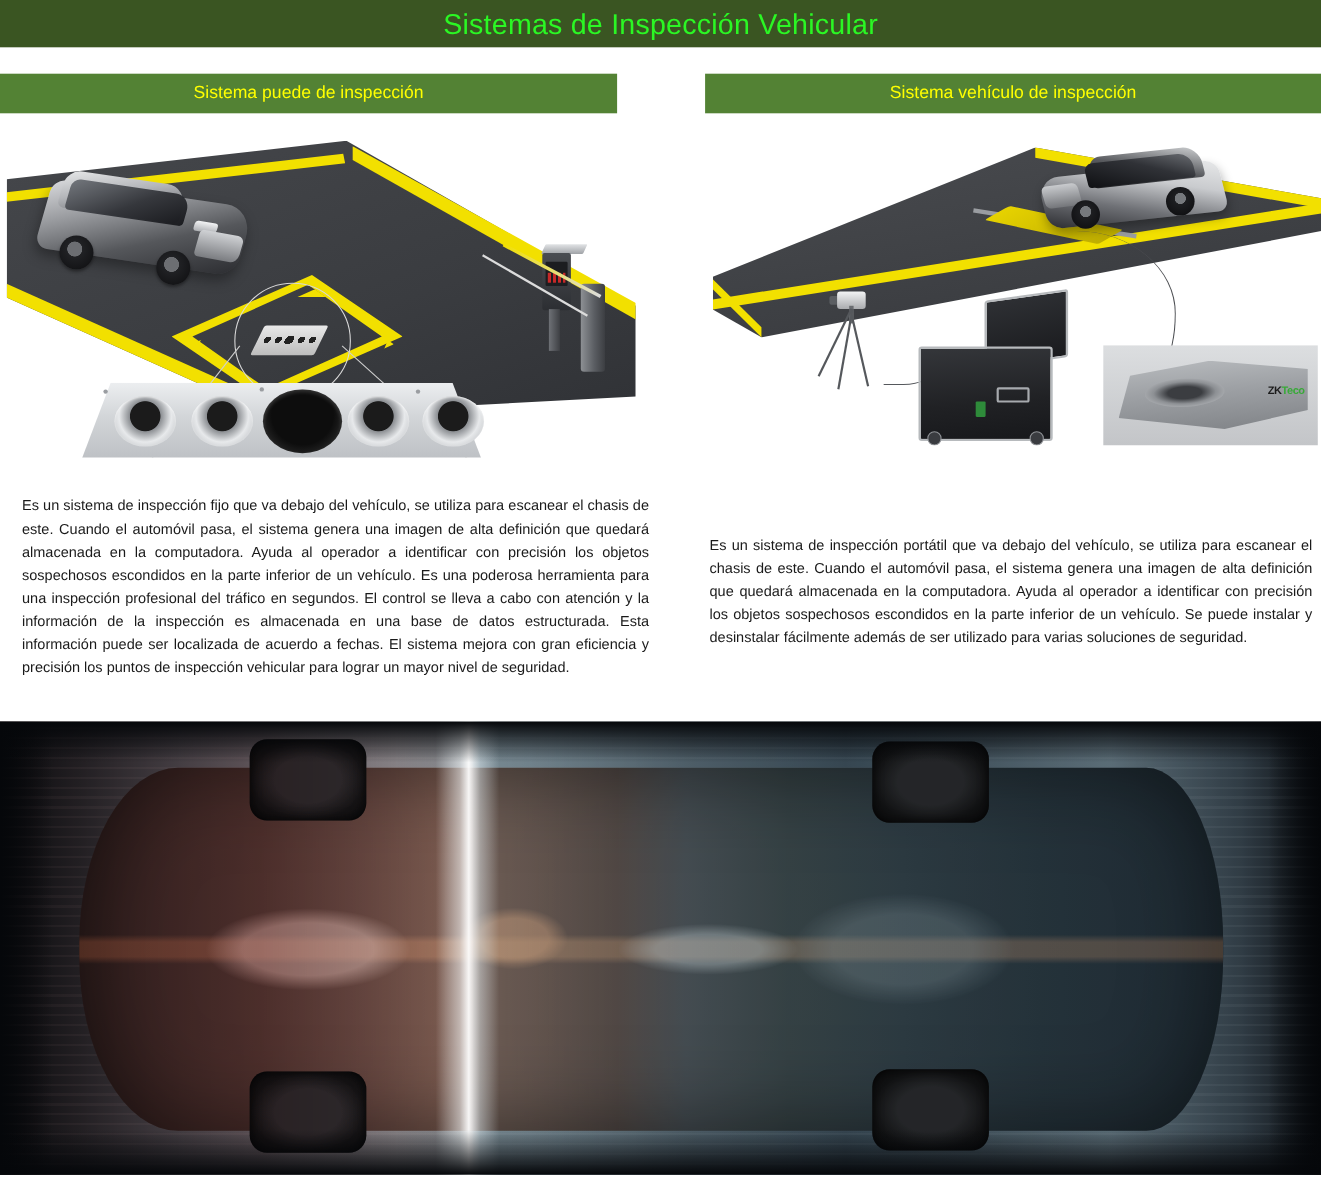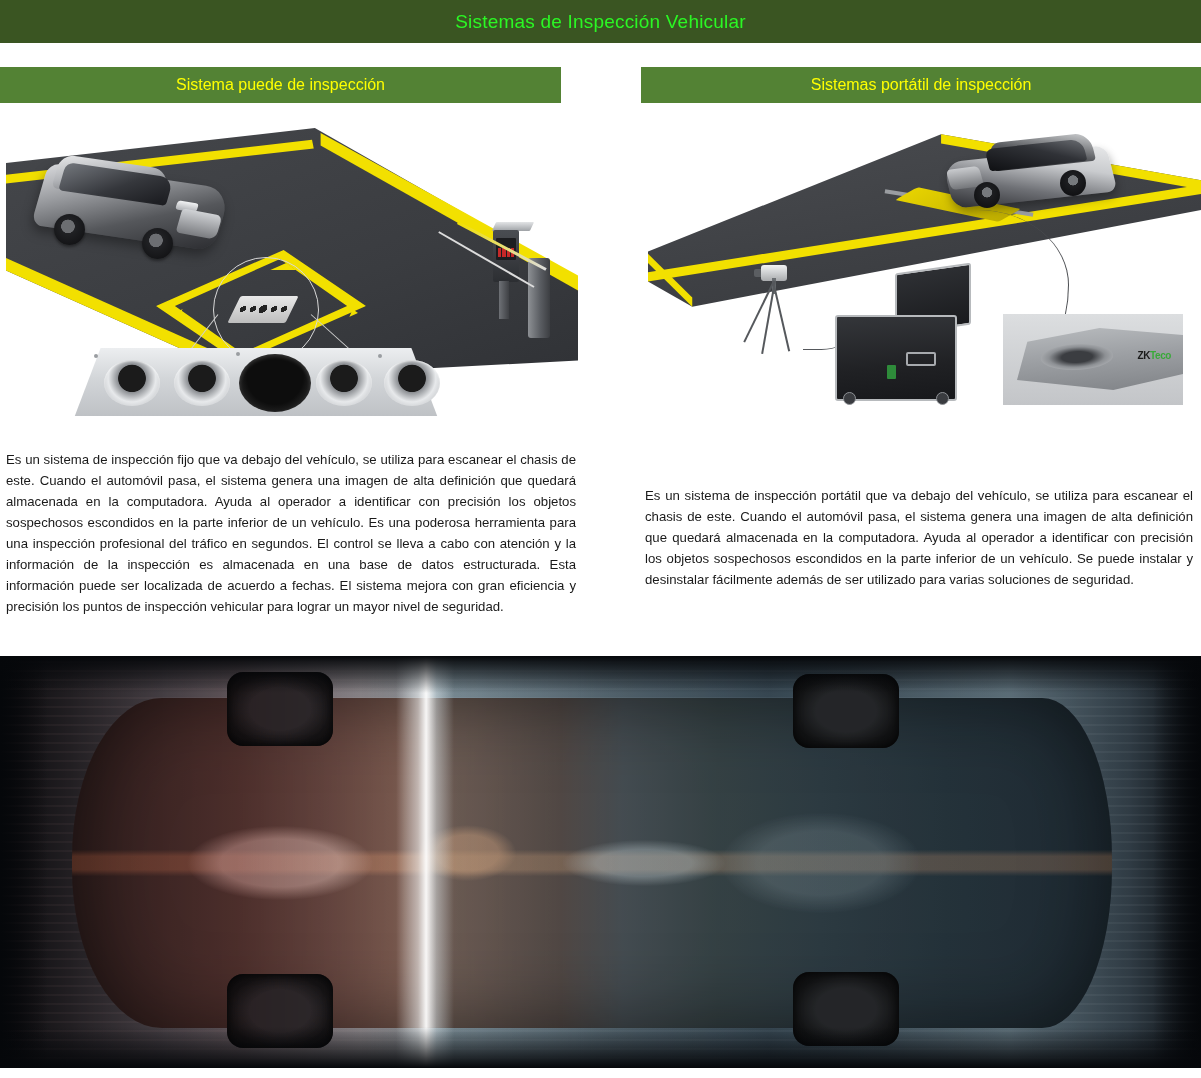--- a/index.html
+++ b/index.html
@@ -22,21 +22,21 @@
     top: 0;
     width: 1201px;
     height: 43px;
     background: #3a5522;
     display: flex;
     align-items: center;
     justify-content: center;
   }
   .title-text {
     color: #2bf724;
-    font-size: 19px;
+    font-size: 26px;
     font-weight: normal;
     letter-spacing: 0.2px;
     line-height: 1;
   }
 
   
   .sub-bar {
     position: absolute;
     height: 36px;
     background: #538234;
@@ -475,21 +475,21 @@
     position: absolute;
     left: 155px; top: 205px;
     width: 46px; height: 24px;
     border-bottom: 1.4px solid #55585c;
     border-radius: 0 0 60% 0;
   }
 
   .pt-inset {
     position: absolute;
     left: 355px; top: 194px;
-    width: 180px; height: 91px;
+    width: 195px; height: 91px;
     background: linear-gradient(180deg,#dcdee0 0%, #c3c5c8 100%);
     overflow: hidden;
   }
   .pt-dev {
     position: absolute;
     left: 14px; top: 14px;
     width: 172px; height: 62px;
     background: linear-gradient(175deg,#b9bcbf 0%, #9da0a4 45%, #7f8286 100%);
     clip-path: polygon(6% 22%, 48% 0%, 100% 12%, 100% 72%, 56% 100%, 0% 84%);
   }
@@ -513,21 +513,21 @@
 
   
   .copy {
     position: absolute;
     font-size: 13.2px;
     line-height: 21px;
     color: #1a1a1a;
     text-align: justify;
     text-justify: inter-word;
   }
-  .copy-left  { left: 6px;   top: 436px; width: 570px; }
+  .copy-left  { left: 20px;   top: 436px; width: 570px; }
   .copy-right { left: 645px; top: 472px; width: 548px; }
 
   
   .scan {
     position: absolute;
     left: 0; top: 656px;
     width: 1201px; height: 412px;
     background: #07090c;
     overflow: hidden;
   }
@@ -617,21 +617,21 @@
 <body>
 
 <div class="title-bar">
   <span class="title-text">Sistemas de Inspección Vehicular</span>
 </div>
 
 <div class="sub-bar sub-bar-left">
   <span class="sub-bar-text">Sistema puede de inspección</span>
 </div>
 <div class="sub-bar sub-bar-right">
-  <span class="sub-bar-text">Sistemas portátil de inspección</span>
+  <span class="sub-bar-text">Sistema vehículo de inspección</span>
 </div>
 
 <div class="fig-fixed">
   <div class="road fx-road"></div>
   <div class="yellowline fx-ystripe1"></div>
   <div class="yellowline fx-ystripe2"></div>
   <div class="yellowline fx-ystripe3"></div>
 
   <div class="fx-diamond-outer"></div>
   <div class="fx-diamond"></div>

